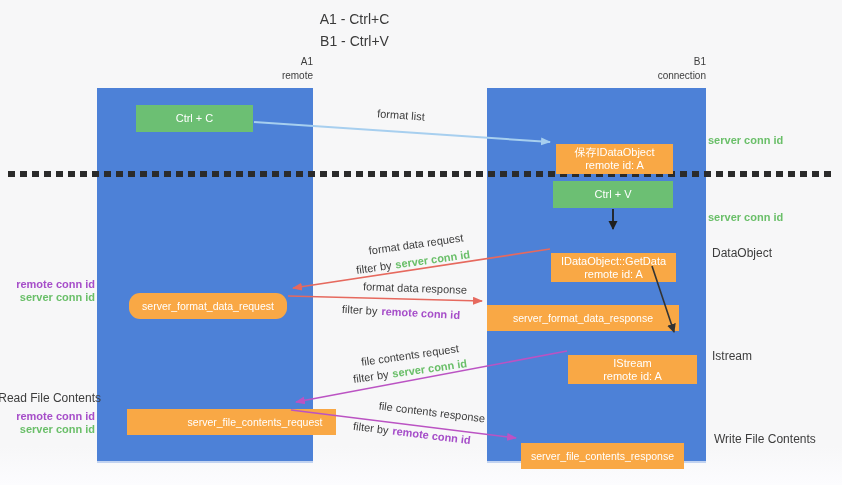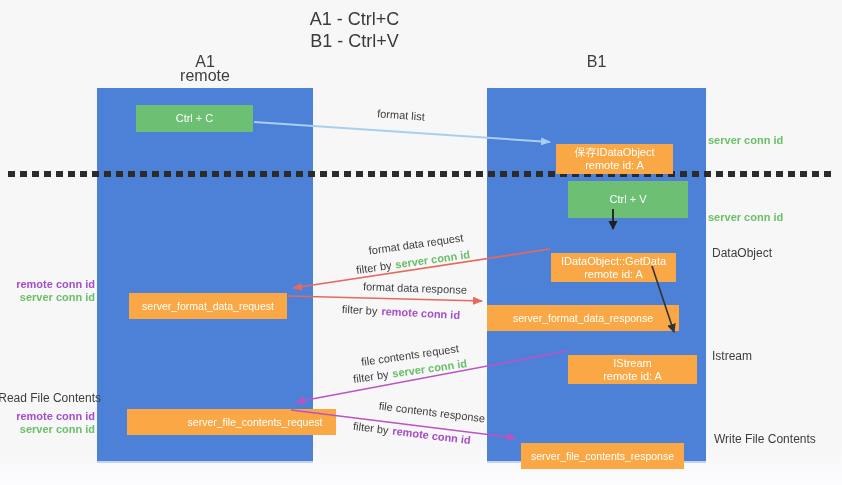--- a/index.html
+++ b/index.html
@@ -3,24 +3,24 @@
 <meta charset="utf-8">
 <style>
   html,body { margin:0; padding:0; }
   body { font-family:"Liberation Sans", sans-serif; background:#eee; }
   .canvas {
     position:relative; width:842px; height:485px; overflow:hidden;
     background:linear-gradient(#f7f7f8 0%, #f7f7f8 92%, #fcfcfe 100%);
   }
   .title {
     position:absolute; top:8px; left:0; width:709px; text-align:center;
-    font-size:18px; line-height:22px; color:#3a3a3a; z-index:2;
+    font-size:14px; line-height:22px; color:#3a3a3a; z-index:2;
   }
   .col-header {
-    position:absolute; text-align:center; font-size:16px; line-height:14px;
+    position:absolute; text-align:right; font-size:10px; line-height:14px;
     color:#3d3d3d; z-index:2;
   }
   .panel {
     position:absolute; top:88px; height:373px; background:#4d81d7; z-index:1;
     box-shadow:0 2px 0 rgba(165,190,235,0.65);
   }
   .divider {
     position:absolute; top:171px; left:8px; width:827px; height:6px; z-index:2;
     background:repeating-linear-gradient(to right, #2b2b2b 0 7px, transparent 7px 12px);
   }
@@ -52,46 +52,47 @@
     <div>A1 - Ctrl+C</div>
     <div>B1 - Ctrl+V</div>
   </div>
 
   <div class="col-header" style="left:97px; top:55px; width:216px;">
     <div>A1</div>
     <div>remote</div>
   </div>
   <div class="col-header" style="left:487px; top:55px; width:219px;">
     <div>B1</div>
+    <div>connection</div>
   </div>
 
   <div class="panel" style="left:97px; width:216px;"></div>
   <div class="panel" style="left:487px; width:219px;"></div>
 
   <div class="divider"></div>
 
   <div class="node green" style="left:136px; top:105px; width:117px; height:27px;">
     <span>Ctrl + C</span>
   </div>
 
   <div class="node orange" style="left:556px; top:128px; width:117px; height:30px;">
     <span>保存IDataObject</span>
     <span>remote id: A</span>
   </div>
 
-  <div class="node green" style="left:568px; top:181px; width:120px; height:37px;">
+  <div class="node green" style="left:553px; top:181px; width:120px; height:27px;">
     <span>Ctrl + V</span>
   </div>
 
   <div class="node orange" style="left:551px; top:237px; width:125px; height:29px;">
     <span>IDataObject::GetData</span>
     <span>remote id: A</span>
   </div>
 
-  <div class="node orange node-wide" style="left:129px; top:277px; width:158px; height:26px;">
+  <div class="node orange node-wide" style="left:129px; top:277px; width:158px; height:26px;border-radius:11px;">
     <span>server_format_data_request</span>
   </div>
 
   <div class="node orange node-wide" style="left:487px; top:289px; width:192px; height:26px;">
     <span>server_format_data_response</span>
   </div>
 
   <div class="node orange" style="left:568px; top:339px; width:129px; height:29px;">
     <span>IStream</span>
     <span>remote id: A</span>

